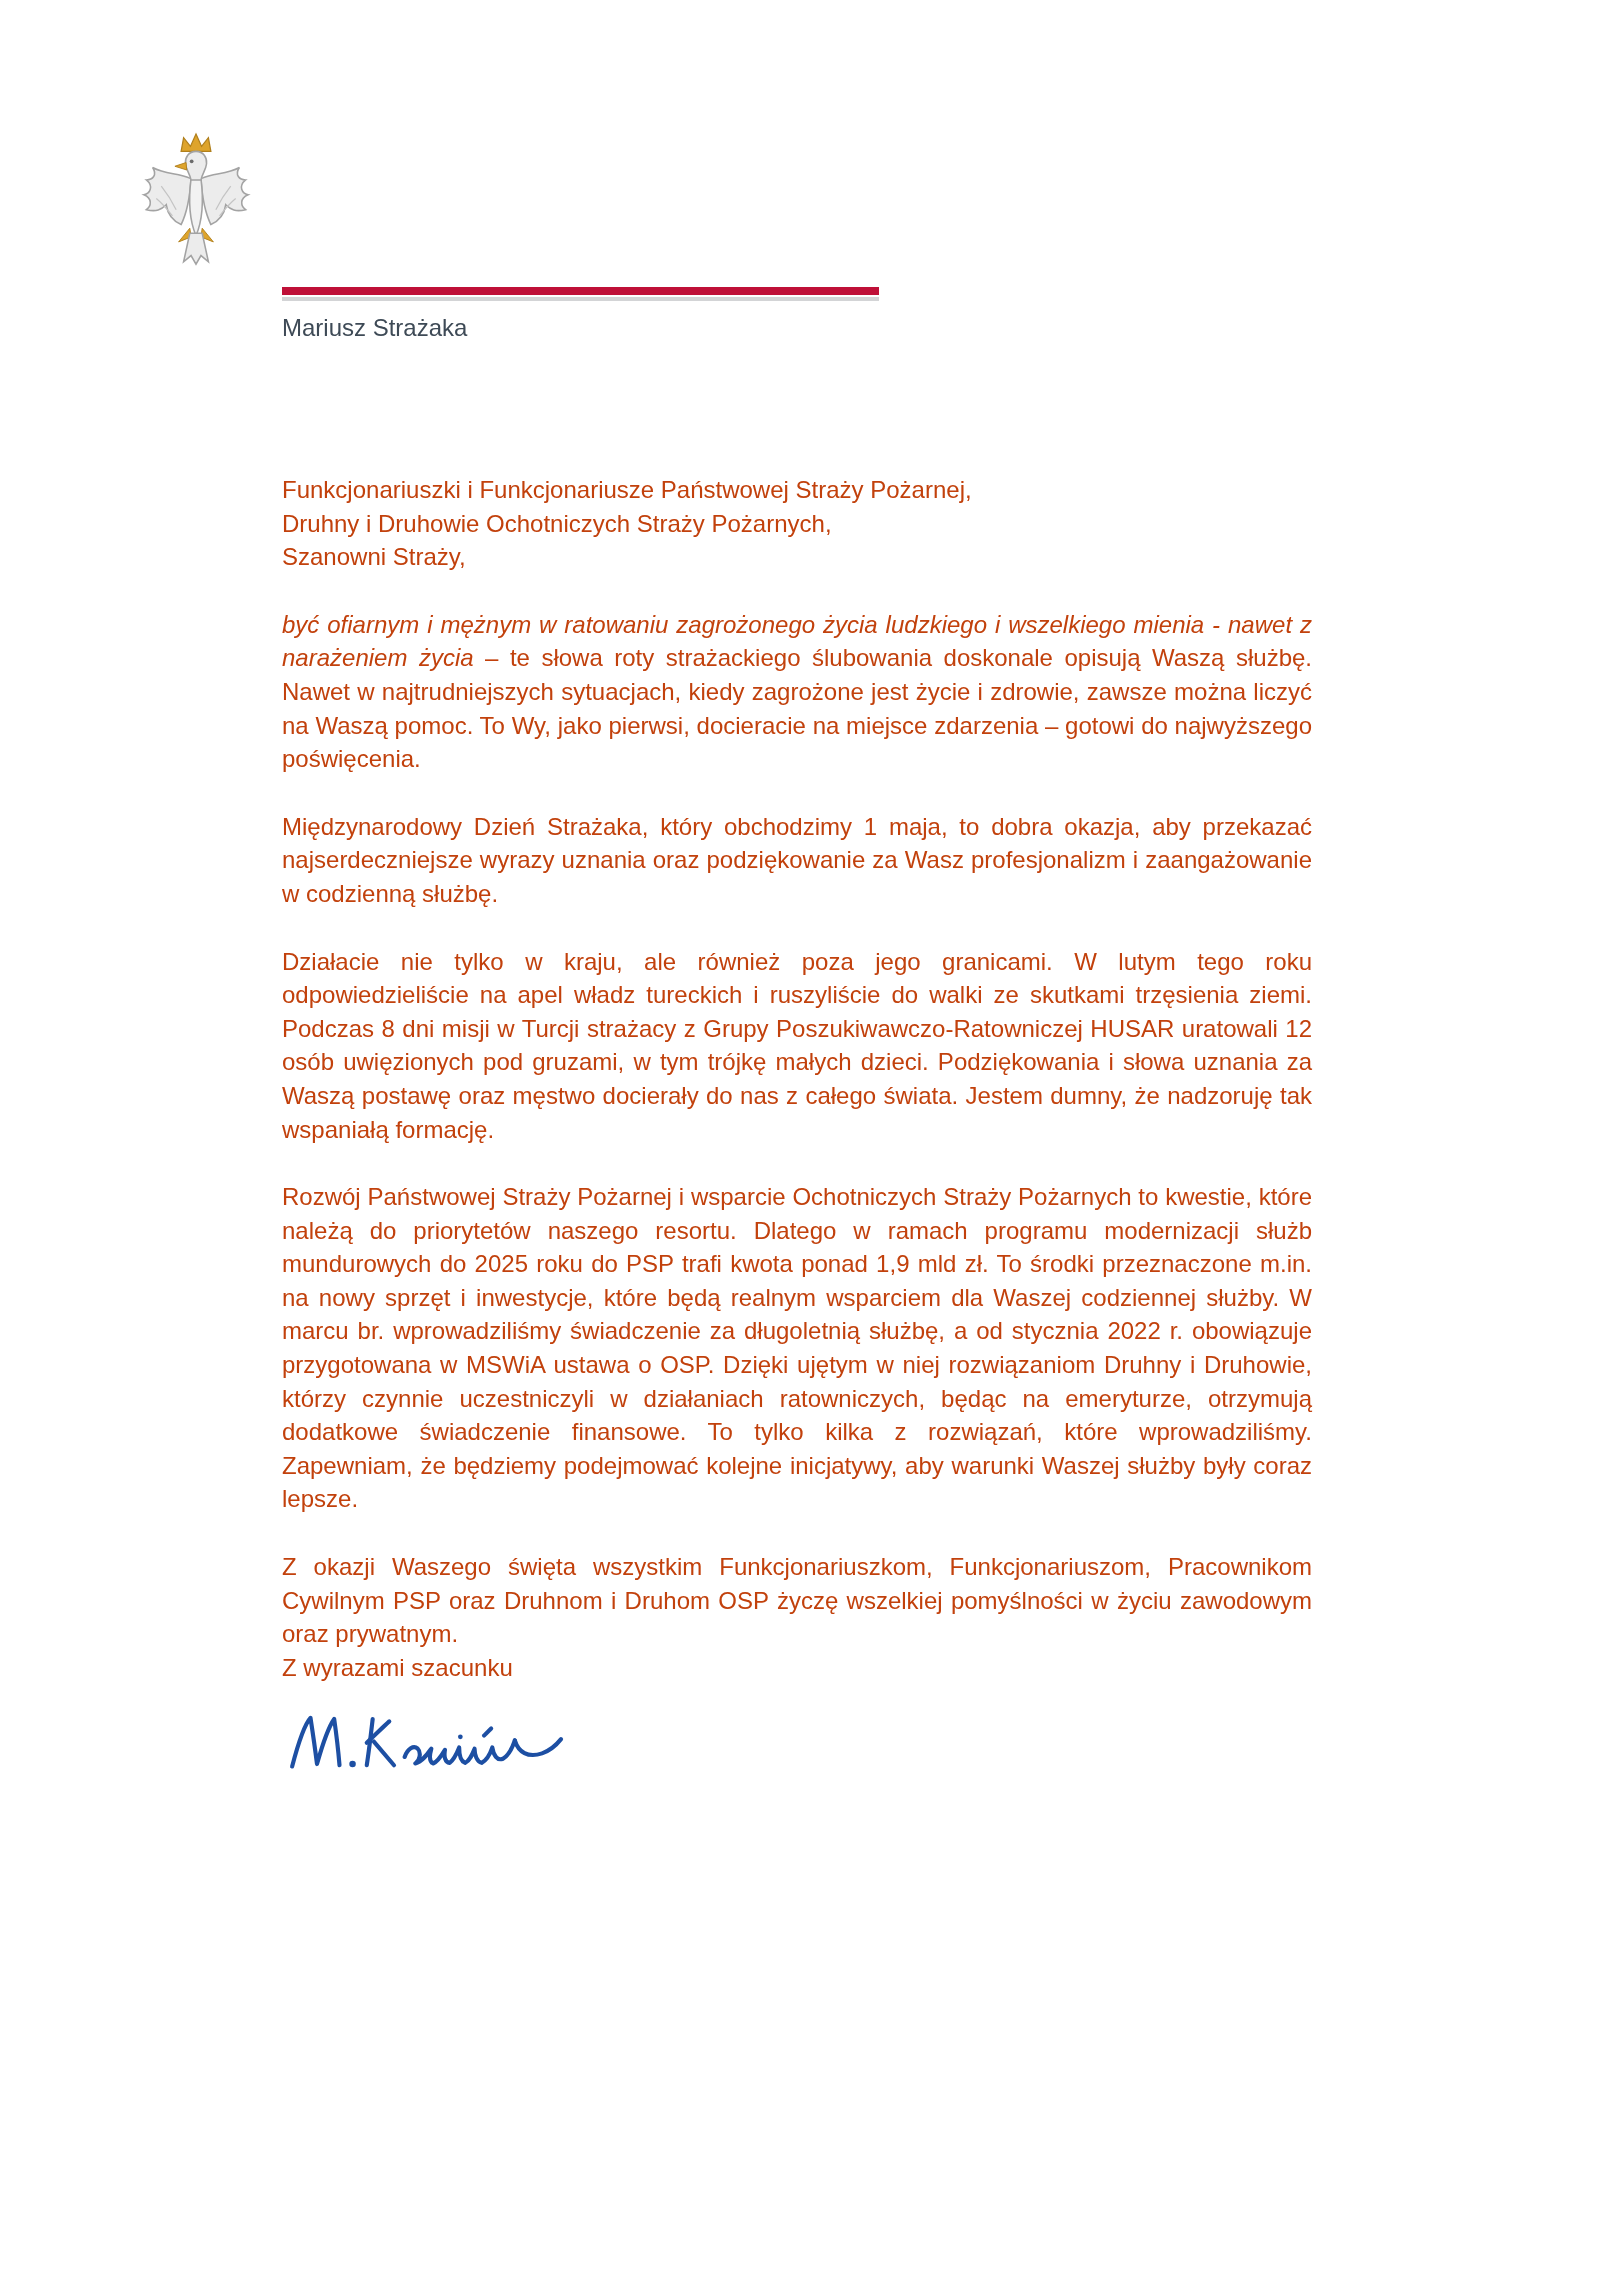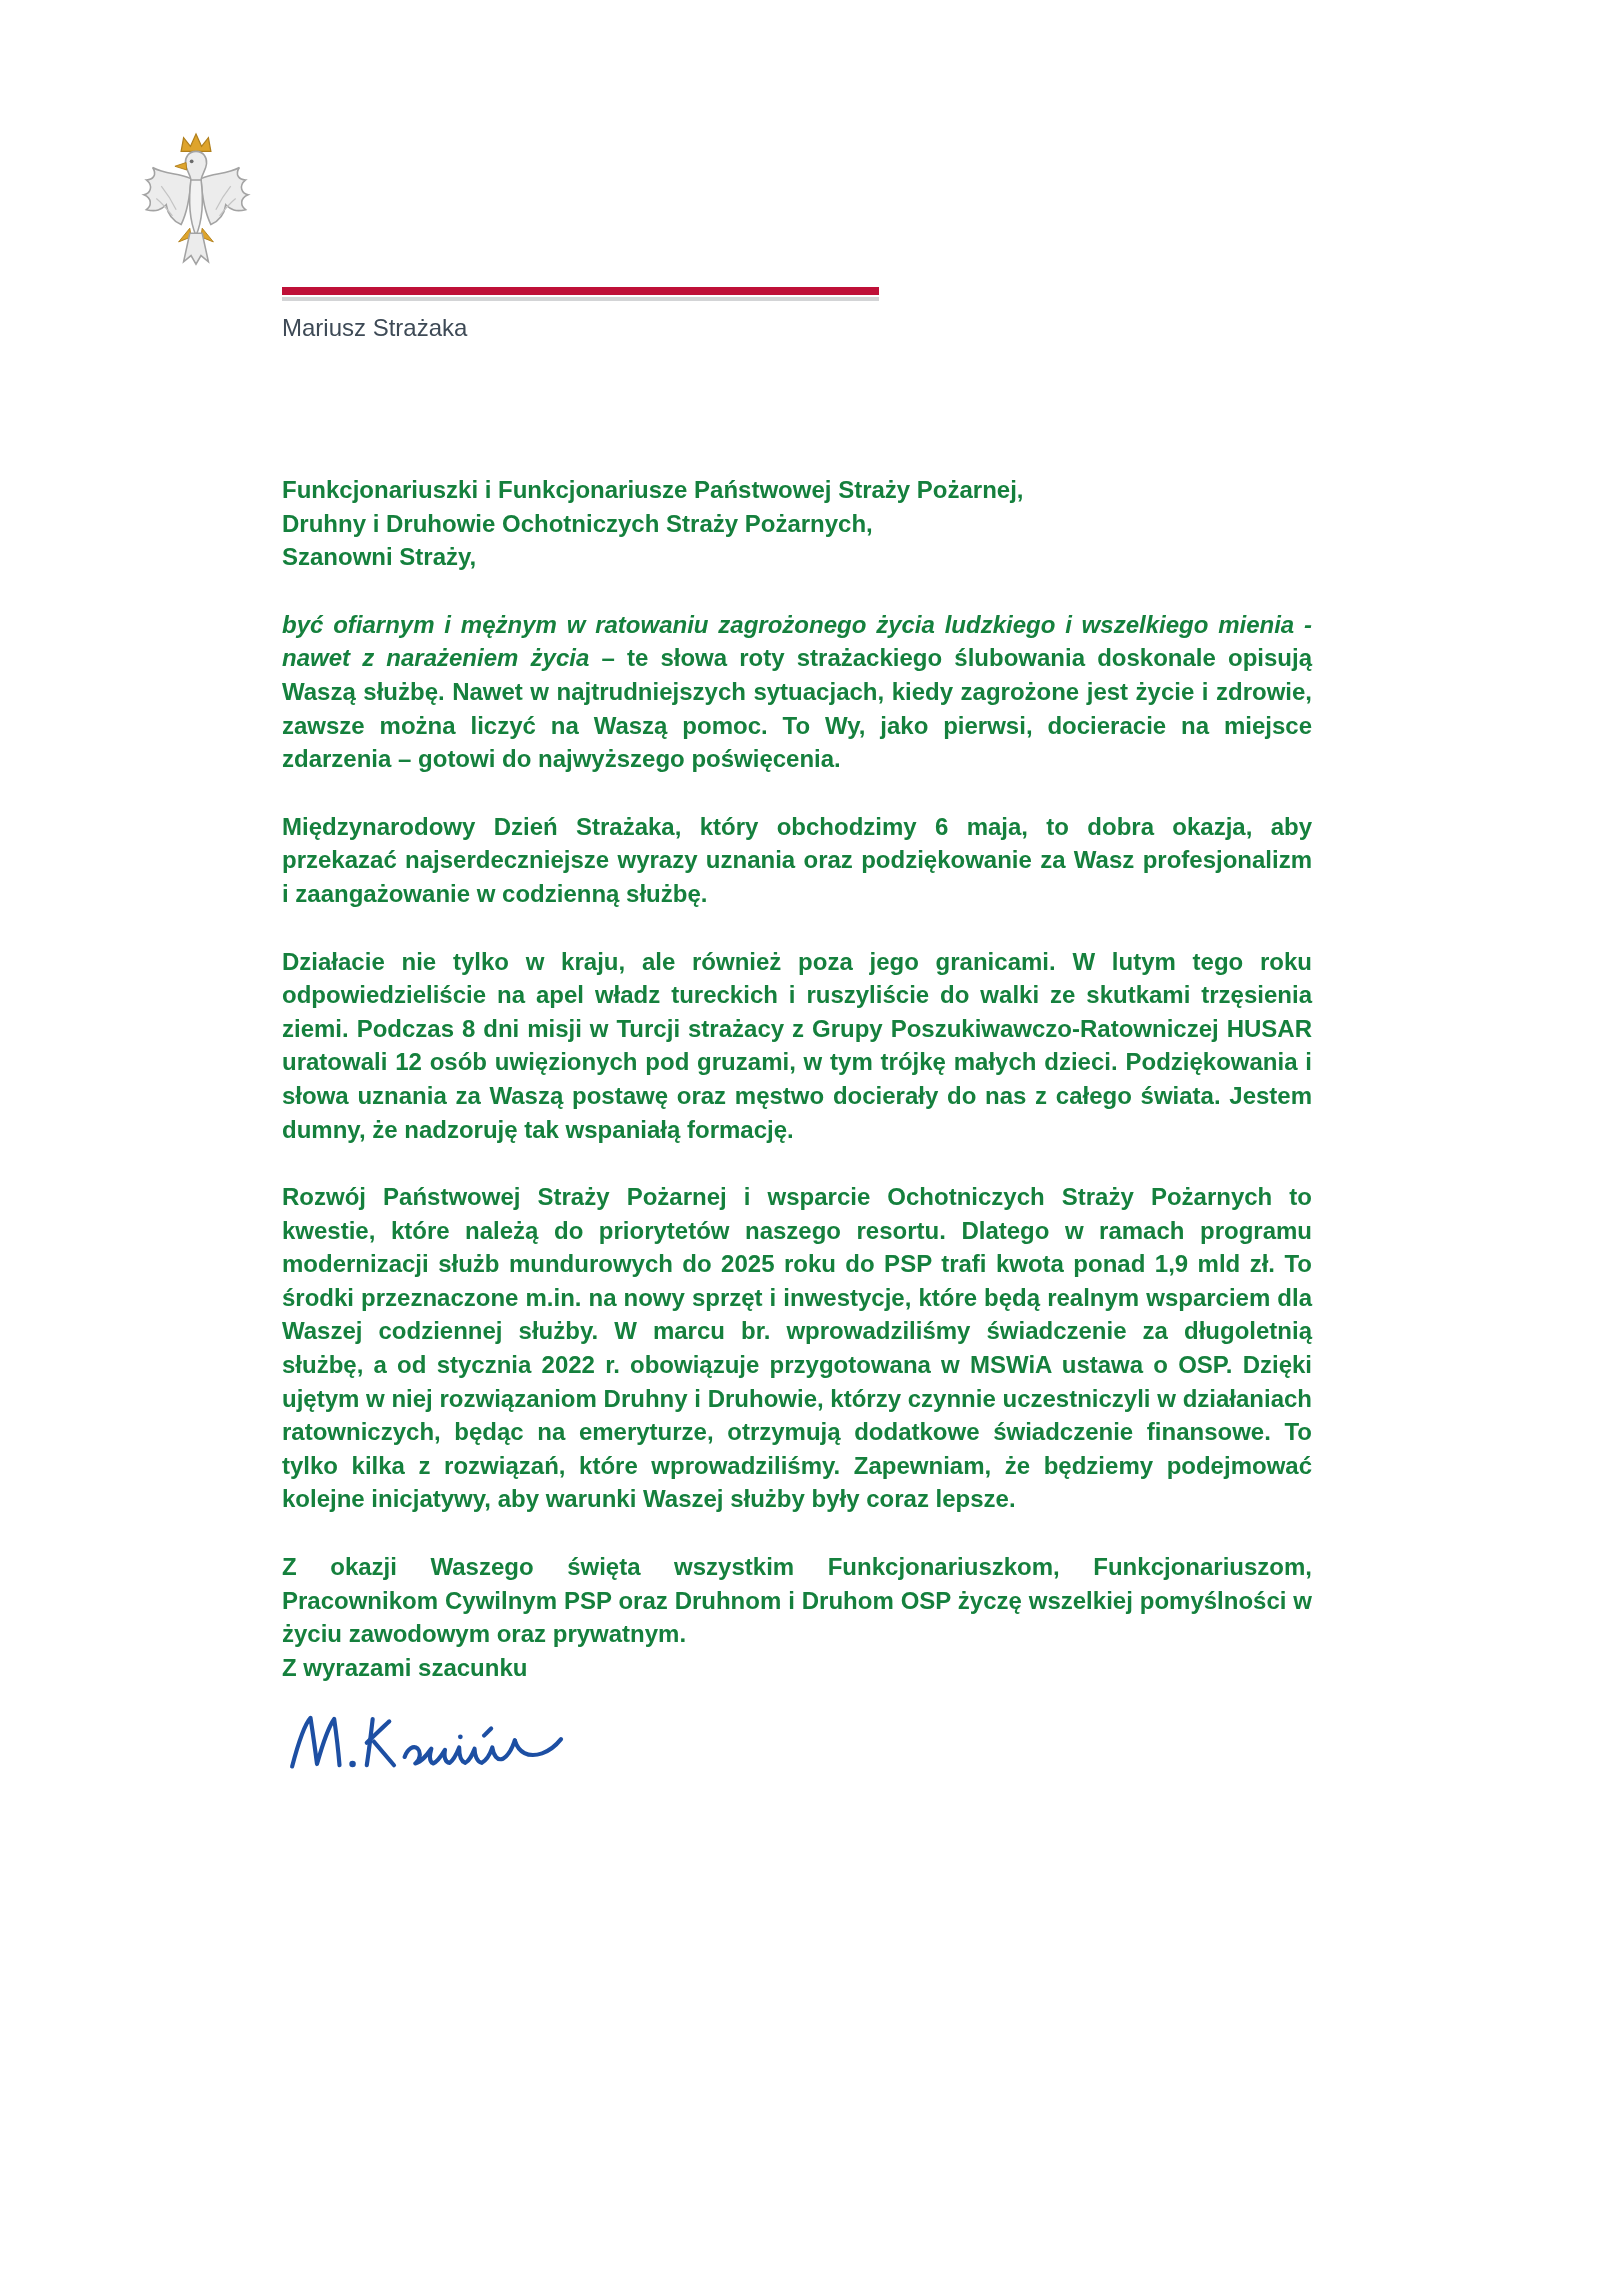--- a/index.html
+++ b/index.html
@@ -30,21 +30,21 @@
   .letterhead-rule .stripe-gap{height:2.6px;background:#ffffff;}
   .letterhead-rule .stripe-gray{height:3.3px;background:#d3d4d6;}
   .minister-name{
     position:absolute;left:282px;top:314px;
     font-size:24px;color:#3e4a56;
   }
 
   
   .letter{
     position:absolute;left:282px;top:473px;width:1030px;
-    font-size:24px;line-height:1.40;color:#15803d;font-weight:bold;
+    font-size:24px;line-height:1.40;color:#c2410c;
   }
   .salutation div{white-space:nowrap;}
   .para{
     margin:34px 0 0 0;
     text-align:justify;
   }
   .para .lead-italic{font-style:italic;}
   .closing{}
   .signature{
     margin-top:22px;width:333px;height:77px;
@@ -94,21 +94,21 @@
   <div class="letter">
 
     <div class="salutation">
       <div>Funkcjonariuszki i Funkcjonariusze Państwowej Straży Pożarnej,</div>
       <div>Druhny i Druhowie Ochotniczych Straży Pożarnych,</div>
       <div>Szanowni Straży,</div>
     </div>
 
     <p class="para"><span class="lead-italic">być ofiarnym i mężnym w ratowaniu zagrożonego życia ludzkiego i wszelkiego mienia - nawet z narażeniem życia</span><span> – te słowa roty strażackiego ślubowania doskonale opisują Waszą służbę. Nawet w najtrudniejszych sytuacjach, kiedy zagrożone jest życie i zdrowie, zawsze można liczyć na Waszą pomoc. To Wy, jako pierwsi, docieracie na miejsce zdarzenia – gotowi do najwyższego poświęcenia.</span></p>
 
-    <p class="para">Międzynarodowy Dzień Strażaka, który obchodzimy 6 maja, to dobra okazja, aby przekazać najserdeczniejsze wyrazy uznania oraz podziękowanie za Wasz profesjonalizm i zaangażowanie w codzienną służbę.</p>
+    <p class="para">Międzynarodowy Dzień Strażaka, który obchodzimy 1 maja, to dobra okazja, aby przekazać najserdeczniejsze wyrazy uznania oraz podziękowanie za Wasz profesjonalizm i zaangażowanie w codzienną służbę.</p>
 
     <p class="para">Działacie nie tylko w kraju, ale również poza jego granicami. W lutym tego roku odpowiedzieliście na apel władz tureckich i ruszyliście do walki ze skutkami trzęsienia ziemi. Podczas 8 dni misji w Turcji strażacy z Grupy Poszukiwawczo-Ratowniczej HUSAR uratowali 12 osób uwięzionych pod gruzami, w tym trójkę małych dzieci. Podziękowania i słowa uznania za Waszą postawę oraz męstwo docierały do nas z całego świata. Jestem dumny, że nadzoruję tak wspaniałą formację.</p>
 
     <p class="para">Rozwój Państwowej Straży Pożarnej i wsparcie Ochotniczych Straży Pożarnych to kwestie, które należą do priorytetów naszego resortu. Dlatego w ramach programu modernizacji służb mundurowych do 2025 roku do PSP trafi kwota ponad 1,9 mld zł. To środki przeznaczone m.in. na nowy sprzęt i inwestycje, które będą realnym wsparciem dla Waszej codziennej służby. W marcu br. wprowadziliśmy świadczenie za długoletnią służbę, a od stycznia 2022 r. obowiązuje przygotowana w MSWiA ustawa o OSP. Dzięki ujętym w niej rozwiązaniom Druhny i Druhowie, którzy czynnie uczestniczyli w działaniach ratowniczych, będąc na emeryturze, otrzymują dodatkowe świadczenie finansowe. To tylko kilka z rozwiązań, które wprowadziliśmy. Zapewniam, że będziemy podejmować kolejne inicjatywy, aby warunki Waszej służby były coraz lepsze.</p>
 
     <p class="para">Z okazji Waszego święta wszystkim Funkcjonariuszkom, Funkcjonariuszom, Pracownikom Cywilnym PSP oraz Druhnom i Druhom OSP życzę wszelkiej pomyślności w życiu zawodowym oraz prywatnym.</p>
 
     <div class="closing">Z wyrazami szacunku</div>
 
     <div class="signature" title="">

